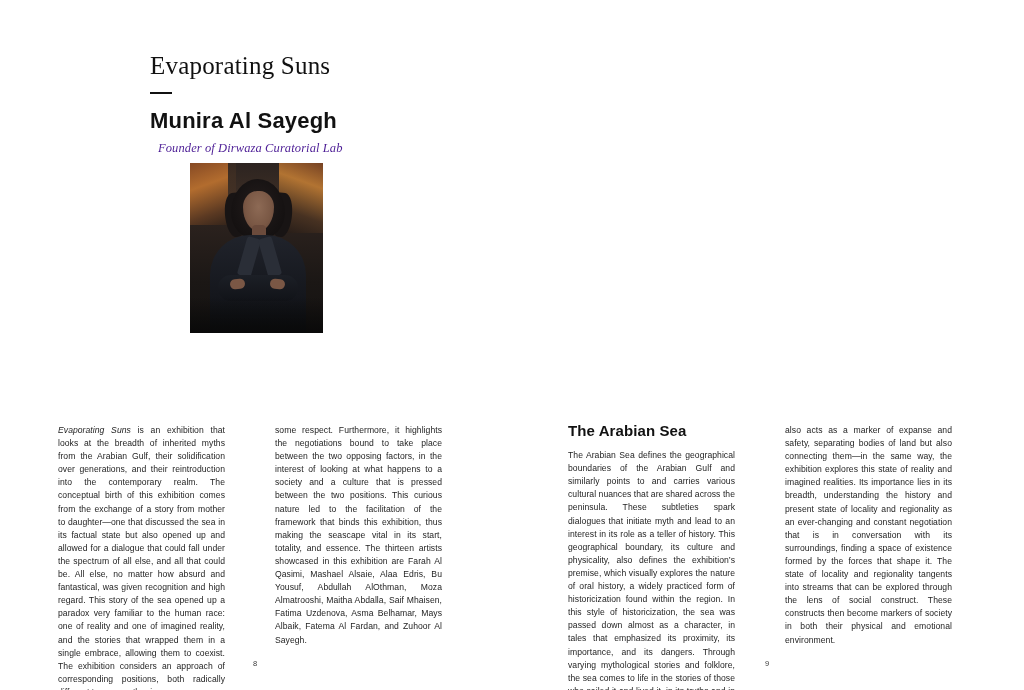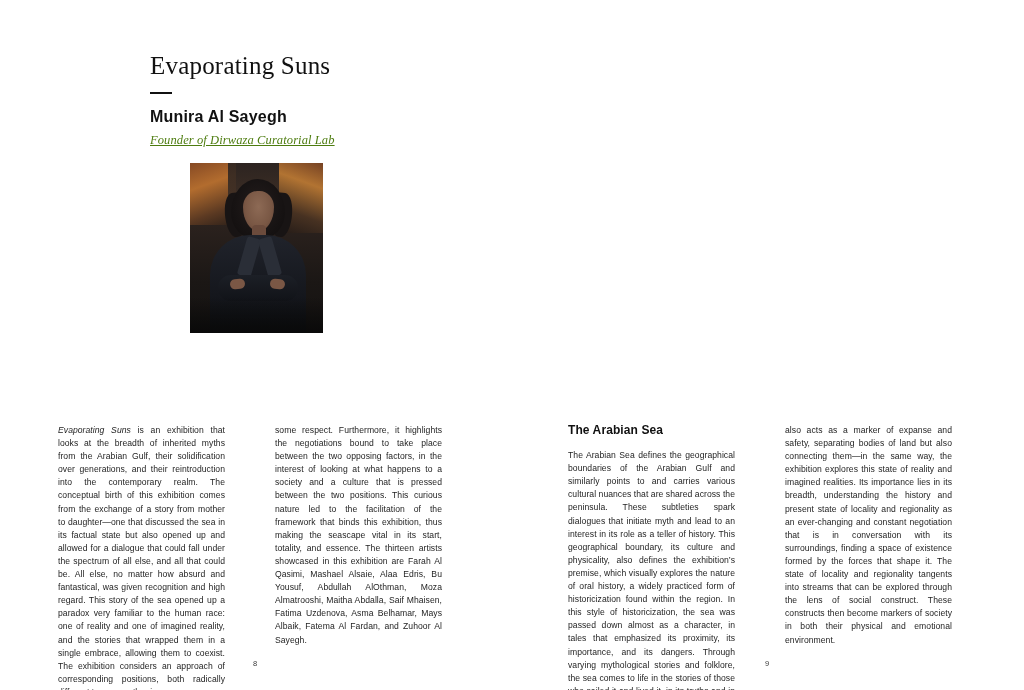--- a/index.html
+++ b/index.html
@@ -51,36 +51,35 @@
 
   .rule {
     width: 22px;
     height: 2px;
     background: #111111;
     margin: 12px 0 14px 0;
   }
 
   .author-name {
     font-family: "Liberation Sans", sans-serif;
-    font-size: 16px;
+    font-size: 22px;
     font-weight: 700;
     letter-spacing: 0.2px;
     color: #111111;
     margin: 0 0 7px 0;
     line-height: 1.15;
   }
 
   .author-role {
     font-family: "Liberation Serif", serif;
     font-style: italic;
     font-size: 12.5px;
-    color: #4d7c0f;
-    margin: 0;
+    color: #4c1d95;
+    margin: 8px;
     letter-spacing: 0.1px;
-    text-decoration: underline;
   }
 
   
   .portrait-wrap {
     position: absolute;
     left: 190px;
     top: 163px;
     width: 133px;
     height: 170px;
     overflow: hidden;
@@ -187,21 +186,21 @@
     line-height: 13.1px;
     text-align: justify;
     color: #1d1d1d;
     letter-spacing: 0.05px;
     hyphens: auto;
   }
   .col p { margin: 12px; }
   .col .lead-italic { font-style: italic; }
 
   .col-head {
-    font-size: 12px;
+    font-size: 15px;
     font-weight: 700;
     color: #111111;
     margin: 0 0 13px 0;
     letter-spacing: 0.1px;
     text-align: left;
   }
 
   .folio {
     position: absolute;
     bottom: 22px;

